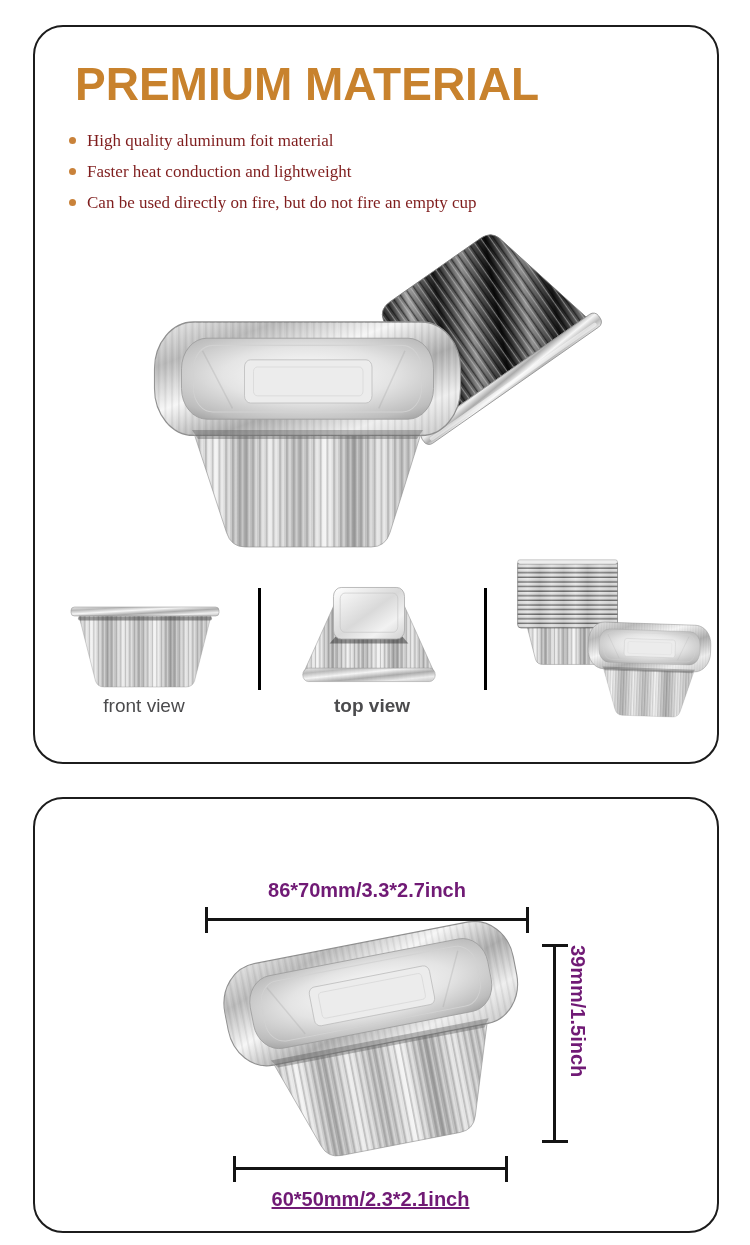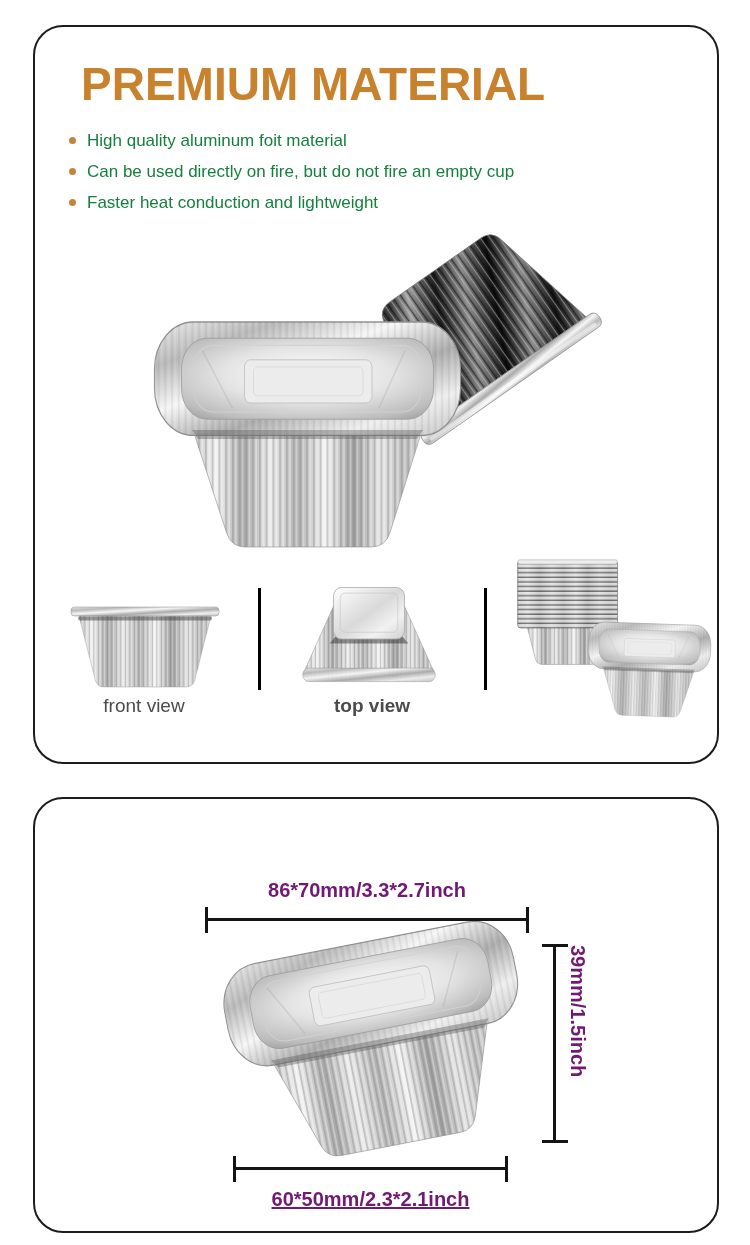--- a/index.html
+++ b/index.html
@@ -2,25 +2,25 @@
 <html><head>
 <meta charset="utf-8">
 <style>
   html,body{margin:0;padding:0;background:#ffffff;}
   body{width:750px;height:1245px;position:relative;font-family:"Liberation Sans",sans-serif;}
   .page{position:absolute;inset:0;background:#fff;}
   .card{position:absolute;background:#fff;border:2px solid #1c1c1c;border-radius:30px;box-sizing:border-box;}
   .card1{left:33px;top:25px;width:686px;height:739px;}
   .card2{left:33px;top:797px;width:686px;height:436px;}
   .card-title{position:absolute;margin:0;color:#C8822D;font-weight:800;letter-spacing:0px;white-space:nowrap;}
-  .t1{left:46px;top:30px;font-size:46px;}
+  .t1{left:40px;top:30px;font-size:46px;}
   .t2{left:34px;top:14px;font-size:41px;letter-spacing:0.5px;}
   .features{position:absolute;left:34px;top:98px;margin:0;padding:0;list-style:none;}
   .features li{position:relative;padding-left:18px;height:31px;line-height:31px;
-               font-size:17px;color:#15803d;white-space:nowrap;}
+               font-size:17px;color:#7f1d1d;white-space:nowrap;font-family:Liberation Serif, serif;}
   .features li .dot{position:absolute;left:0px;top:12px;width:7px;height:7px;border-radius:50%;background:#c9823a;}
   .art{position:absolute;inset:0;width:100%;height:100%;overflow:visible;}
   .divider{position:absolute;width:3px;height:102px;top:561px;background:#000;}
   .div1{left:223px;} .div2{left:449px;}
   .view-label{position:absolute;top:668px;transform:translateX(-50%);font-size:19px;color:#4b4b4d;white-space:nowrap;}
   .vl1{left:109px;} .vl2{left:337px;font-weight:bold;} .vl3{left:578px;}
   
   .dim-h{position:absolute;height:26px;border-left:3px solid #141414;border-right:3px solid #141414;}
   .dim-h::before{content:"";position:absolute;left:0;right:0;top:11px;height:3px;background:#141414;}
   .dim-top{left:170px;top:108px;width:318px;}
@@ -147,22 +147,22 @@
   </defs>
 </svg>
 
 <div class="page">
 
   <section class="card card1">
     <h1 class="card-title t1">PREMIUM MATERIAL</h1>
 
     <ul class="features">
       <li><span class="dot"></span><span>High quality aluminum foit material</span></li>
+      <li><span class="dot"></span><span>Faster heat conduction and lightweight</span></li>
       <li><span class="dot"></span><span>Can be used directly on fire, but do not fire an empty cup</span></li>
-      <li><span class="dot"></span><span>Faster heat conduction and lightweight</span></li>
     </ul>
 
     <svg class="art" viewBox="0 0 682 735">
 
       <g>
         <use href="#panFlip" transform="translate(440,300) rotate(145) scale(0.78) translate(-138,-91)"></use>
       </g>
 
       <g>
         <use href="#pan34" transform="translate(115,250) scale(0.75,0.9)"></use>

